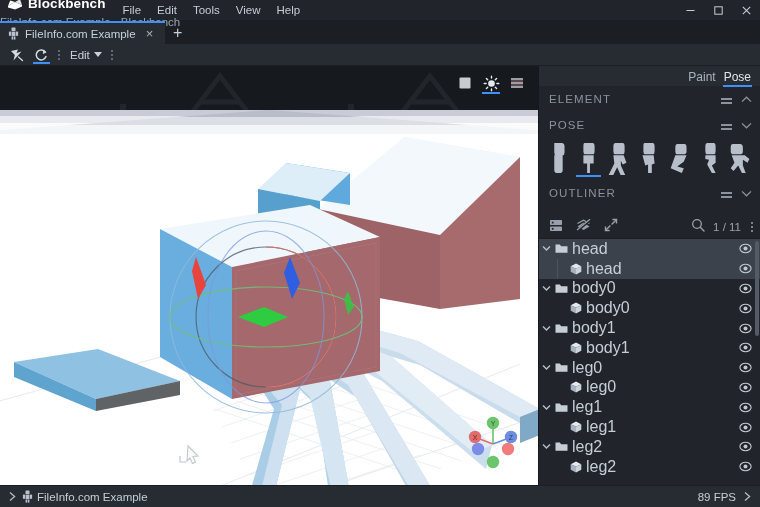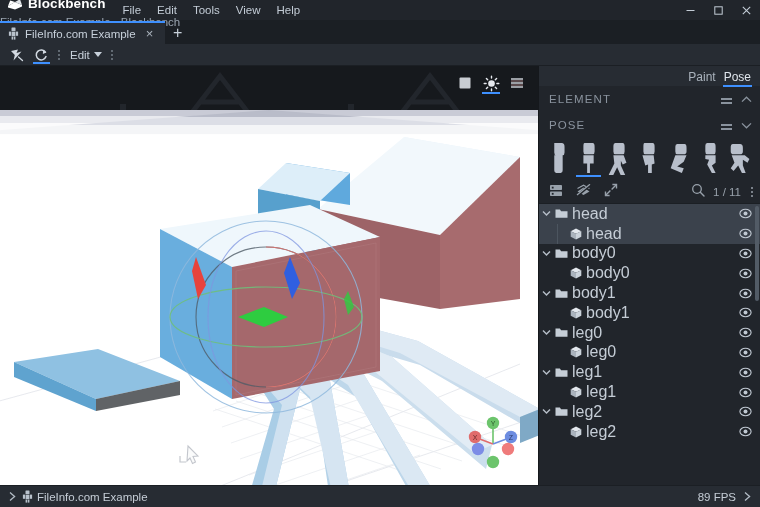--- a/index.html
+++ b/index.html
@@ -130,21 +130,21 @@
     flex:1 1 0; height:36px; display:flex; flex-direction:column; align-items:center;
     justify-content:flex-end; position:relative;
   }
   .pose svg { display:block; }
   .pose.active::after {
     content:""; position:absolute; left:3px; right:3px; bottom:-2px; height:2px; background:#3e90ff;
   }
 
   .outliner-bar {
     display:flex; align-items:center; height:23px; flex:0 0 23px; padding:0 7px 0 10px;
-    gap:0; color:#98a1ab;
+    gap:0; color:#98a1ab;margin-top:9px;
   }
   .ob-left { display:flex; align-items:center; gap:13px; }
   .ob-right { margin-left:auto; display:flex; align-items:center; gap:8px; }
   .ob-count { font-size:11.5px; color:#98a1ab; }
   .kebab { display:block; width:2px; height:2px; background:#98a1ab; border-radius:50%;
            box-shadow:0 -4px 0 #98a1ab, 0 4px 0 #98a1ab; margin-left:2px; }
 
   .outliner {
     flex:1; min-height:0; overflow:hidden; position:relative;
     background:#21252b; border-top:1px solid #1b1f24;
@@ -477,20 +477,33 @@
               <path d="M12 2 h7 q2 0 2 4 v5 q0 3 -2 3 h-7 q-2 0 -2 -3 v-6 q0 -3 2 -3 Z M10 15 h11 v8 l-4 3 l4 8 h-4 l-5 -9 l2 -5 l-4 -1 Z" fill="#b8bfcb"></path>
             </svg>
           </div>
           <div class="pose">
             <svg width="28" height="34" viewBox="0 0 30 36">
               <path d="M6 3 h8 q3 0 3 4 v4 q0 3 -3 3 h-7 q-3 0 -3 -3 v-5 q0 -3 2 -3 Z M5 15 h14 l5 4 l-2 4 l-5 -3 v6 l3 8 h-4 l-4 -8 l-5 6 l-3 -3 l4 -6 Z" fill="#b8bfcb"></path>
             </svg>
           </div>
         </div>
 
+      <div class="panel-head">
+        <span class="panel-title">OUTLINER</span>
+        <span class="ph-icons">
+          <span>
+              <i class="eqicon"></i>
+            </span>
+          <span>
+            <svg width="11" height="7" viewBox="0 0 11 7">
+                <path d="M1 1.4 L5.5 5.8 L10 1.4" fill="none" stroke="#8a939e" stroke-width="1.3"></path>
+              </svg>
+          </span>
+        </span>
+      </div>
 
       <div class="outliner-bar">
         <span class="ob-left">
           <span>
             <svg width="14" height="13" viewBox="0 0 14 13">
               <rect x="1" y="1" width="12" height="5" rx="0.8" fill="#98a1ab"></rect>
               <rect x="1" y="7.5" width="12" height="4.5" rx="0.8" fill="#98a1ab"></rect>
               <rect x="2.8" y="2.7" width="1.8" height="1.8" fill="#21252b"></rect>
               <rect x="2.8" y="8.9" width="1.8" height="1.8" fill="#21252b"></rect>
             </svg>

